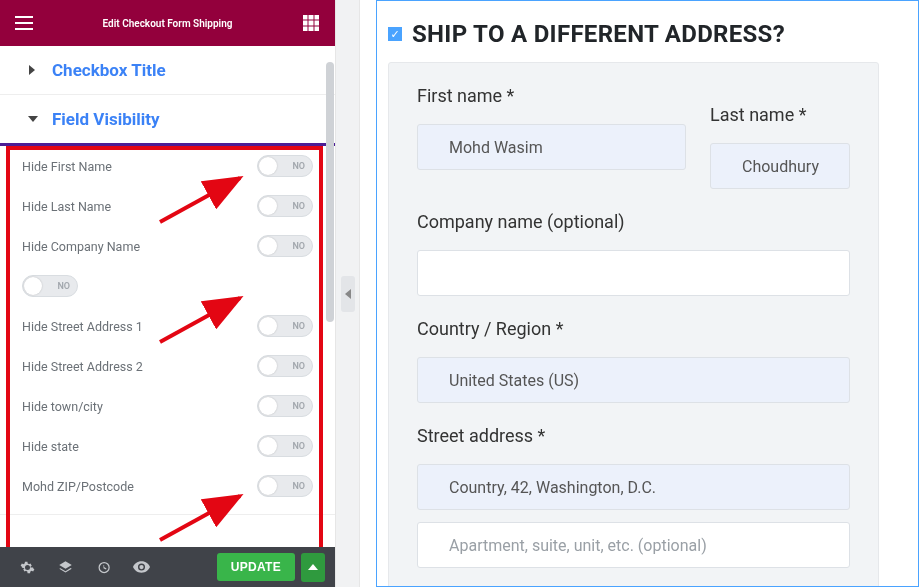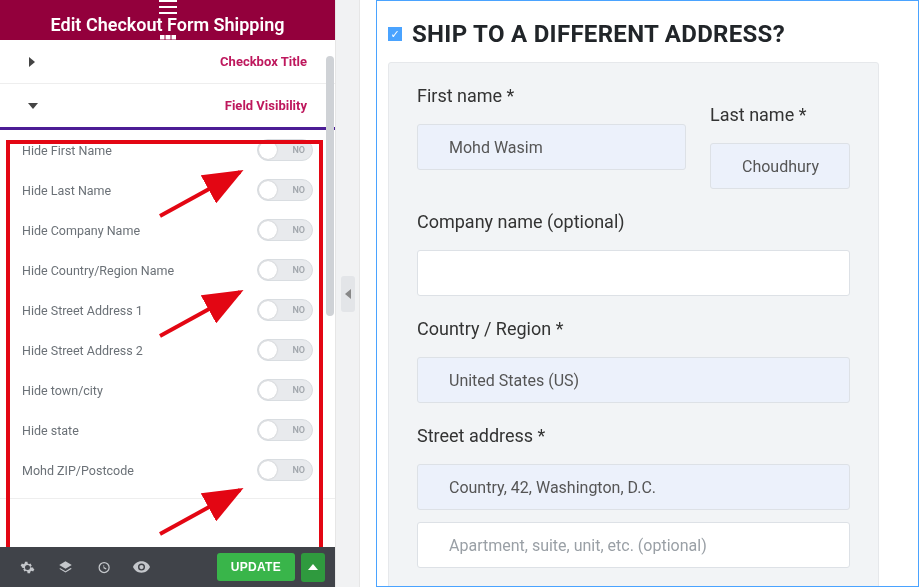--- a/index.html
+++ b/index.html
@@ -5,33 +5,33 @@
 * { box-sizing: border-box; margin: 0; padding: 0; }
 body {
   font-family: -apple-system, BlinkMacSystemFont, "Segoe UI", Roboto, Arial, sans-serif;
   width: 919px; height: 587px; overflow: hidden; display: flex; background: #fff;
 }
 .panel-left {
   width: 336px; height: 587px; display: flex; flex-direction: column; background: #fff;
   border-right: 1px solid #e6e6e6;
 }
 .panel-header {
-  height: 40px; background: #93003c; color: #fff; display: flex; align-items: center;
-  padding: 0 10px; font-size: 18px; font-weight: 600; flex-direction: column;
+  height: 46px; background: #93003c; color: #fff; display: flex; align-items: center;
+  padding: 0 10px; font-size: 10px; font-weight: 600;
 }
 .hdr-icon { width: 28px; display: flex; align-items: center; justify-content: center; }
 .hdr-title { flex: 1; text-align: center; }
 .hdr-icon svg { stroke: #fff; }
 
 .section {
   border-bottom: 1px solid #eee; padding: 0;
 }
 .section-row {
-  display: flex; align-items: center; padding: 14px 28px; font-size: 13px; font-weight: 700;
-  color: #be185d; cursor: pointer; justify-content: space-between;
+  display: flex; align-items: center; padding: 14px 28px; font-size: 17px; font-weight: 700;
+  color: #3b82f6; cursor: pointer;
 }
 .caret { width: 10px; margin-right: 14px; display: inline-flex; }
 .caret svg { fill: #444; }
 
 .body-area { flex: 1; overflow: auto; background: #fff; position: relative; }
 .highlight-box {
   position: absolute; top: 100px; left: 6px; right: 12px; height: 420px;
   border: 4px solid #e30613; pointer-events: none;
 }
 
@@ -183,21 +183,20 @@
             </span>
         </div>
         <div class="vis-item">
           <span>Hide Company Name</span>
           <span class="toggle">
               <span class="knob"></span>
               <span>NO</span>
             </span>
         </div>
         <div class="vis-item">
-          <span>Hide Country/Region Name</span>
           <span class="toggle">
               <span class="knob"></span>
               <span>NO</span>
             </span>
         </div>
         <div class="vis-item">
           <span>Hide Street Address 1</span>
           <span class="toggle">
               <span class="knob"></span>
               <span>NO</span>

